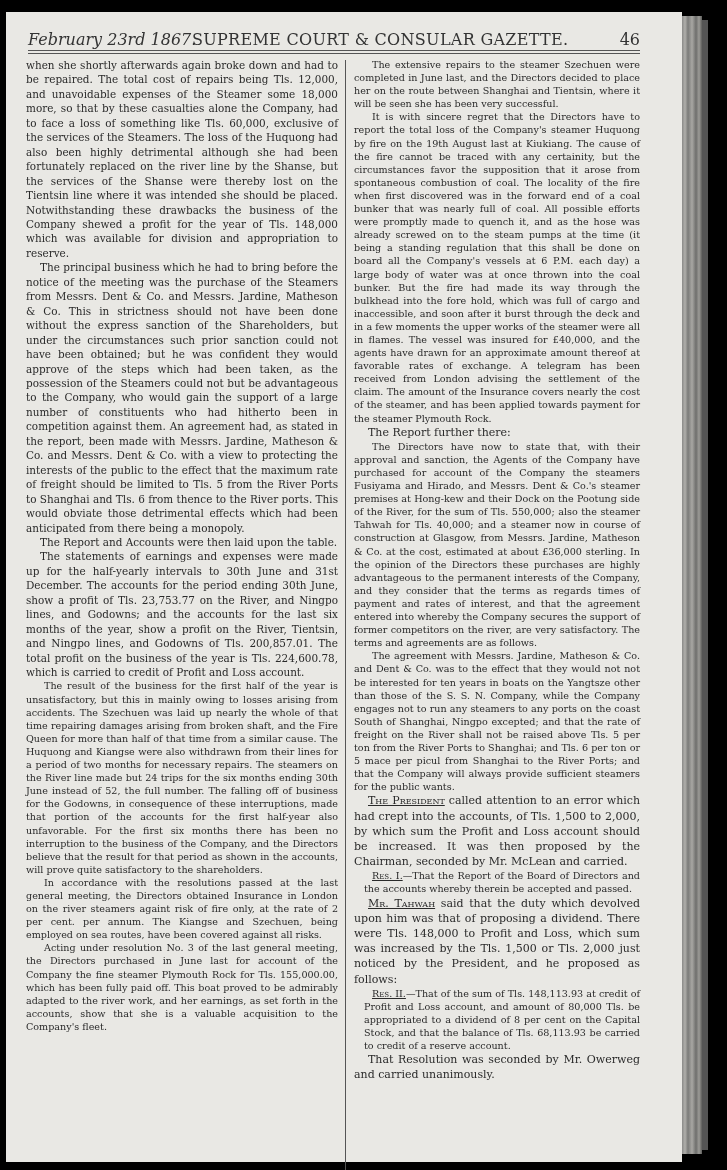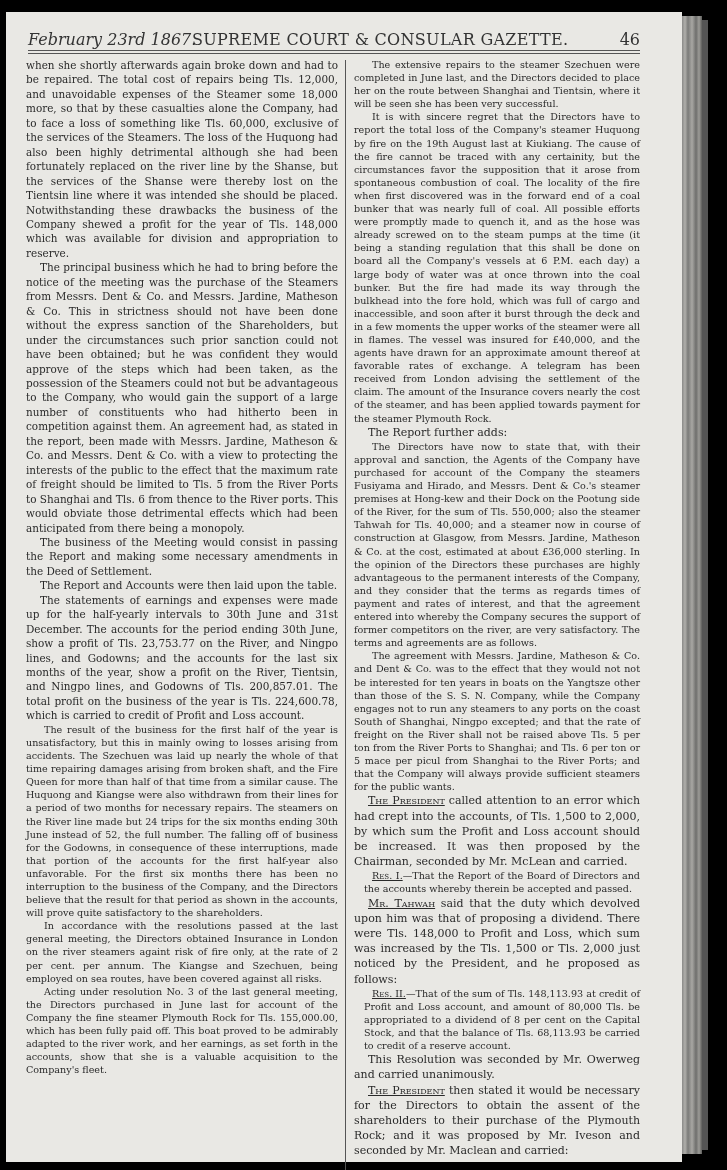--- a/index.html
+++ b/index.html
@@ -36,33 +36,31 @@
   <span class="title">SUPREME COURT &amp; CONSULAR GAZETTE.</span>
   <span class="pnum">46</span>
 </div>
 <div class="rule" style="top:50px;"></div>
 <div class="rule" style="top:53px;"></div>
 <div class="col-divider"></div>
 
 <div class="col left">
   <p>when she shortly afterwards again broke down and had to be repaired. The total cost of repairs being Tls. 12,000, and unavoidable expenses of the Steamer some 18,000 more, so that by these casualties alone the Company, had to face a loss of something like Tls. 60,000, exclusive of the services of the Steamers. The loss of the Huquong had also been highly detrimental although she had been fortunately replaced on the river line by the Shanse, but the services of the Shanse were thereby lost on the Tientsin line where it was intended she should be placed. Notwithstanding these drawbacks the business of the Company shewed a profit for the year of Tls. 148,000 which was available for division and appropriation to reserve.</p>
   <p class="ind">The principal business which he had to bring before the notice of the meeting was the purchase of the Steamers from Messrs. Dent &amp; Co. and Messrs. Jardine, Matheson &amp; Co. This in strictness should not have been done without the express sanction of the Shareholders, but under the circumstances such prior sanction could not have been obtained; but he was confident they would approve of the steps which had been taken, as the possession of the Steamers could not but be advantageous to the Company, who would gain the support of a large number of constituents who had hitherto been in competition against them. An agreement had, as stated in the report, been made with Messrs. Jardine, Matheson &amp; Co. and Messrs. Dent &amp; Co. with a view to protecting the interests of the public to the effect that the maximum rate of freight should be limited to Tls. 5 from the River Ports to Shanghai and Tls. 6 from thence to the River ports. This would obviate those detrimental effects which had been anticipated from there being a monopoly.</p>
-  <p class="ind">The business of the Meeting would consist in passing the Report and making some necessary amendments in the Deed of Settlement.</p>
   <p class="ind">The Report and Accounts were then laid upon the table.</p>
   <p class="ind">The statements of earnings and expenses were made up for the half-yearly intervals to 30th June and 31st December. The accounts for the period ending 30th June, show a profit of Tls. 23,753.77 on the River, and Ningpo lines, and Godowns; and the accounts for the last six months of the year, show a profit on the River, Tientsin, and Ningpo lines, and Godowns of Tls. 200,857.01. The total profit on the business of the year is Tls. 224,600.78, which is carried to credit of Profit and Loss account.</p>
   <p class="small">The result of the business for the first half of the year is unsatisfactory, but this in mainly owing to losses arising from accidents. The Szechuen was laid up nearly the whole of that time repairing damages arising from broken shaft, and the Fire Queen for more than half of that time from a similar cause. The Huquong and Kiangse were also withdrawn from their lines for a period of two months for necessary repairs. The steamers on the River line made but 24 trips for the six months ending 30th June instead of 52, the full number. The falling off of business for the Godowns, in consequence of these interruptions, made that portion of the accounts for the first half-year also unfavorable. For the first six months there has been no interruption to the business of the Company, and the Directors believe that the result for that period as shown in the accounts, will prove quite satisfactory to the shareholders.</p>
   <p class="small">In accordance with the resolutions passed at the last general meeting, the Directors obtained Insurance in London on the river steamers againt risk of fire only, at the rate of 2 per cent. per annum. The Kiangse and Szechuen, being employed on sea routes, have been covered against all risks.</p>
   <p class="small">Acting under resolution No. 3 of the last general meeting, the Directors purchased in June last for account of the Company the fine steamer Plymouth Rock for Tls. 155,000.00, which has been fully paid off. This boat proved to be admirably adapted to the river work, and her earnings, as set forth in the accounts, show that she is a valuable acquisition to the Company's fleet.</p>
 </div>
 
 <div class="col right">
   <p class="small">The extensive repairs to the steamer Szechuen were completed in June last, and the Directors decided to place her on the route between Shanghai and Tientsin, where it will be seen she has been very successful.</p>
   <p class="small">It is with sincere regret that the Directors have to report the total loss of the Company's steamer Huquong by fire on the 19th August last at Kiukiang. The cause of the fire cannot be traced with any certainity, but the circumstances favor the supposition that it arose from spontaneous combustion of coal. The locality of the fire when first discovered was in the forward end of a coal bunker that was nearly full of coal. All possible efforts were promptly made to quench it, and as the hose was already screwed on to the steam pumps at the time (it being a standing regulation that this shall be done on board all the Company's vessels at 6 P.M. each day) a large body of water was at once thrown into the coal bunker. But the fire had made its way through the bulkhead into the fore hold, which was full of cargo and inaccessible, and soon after it burst through the deck and in a few moments the upper works of the steamer were all in flames. The vessel was insured for £40,000, and the agents have drawn for an approximate amount thereof at favorable rates of exchange. A telegram has been received from London advising the settlement of the claim. The amount of the Insurance covers nearly the cost of the steamer, and has been applied towards payment for the steamer Plymouth Rock.</p>
-  <p class="ind big">The Report further adds:</p>
+  <p class="ind big">The Report further there:</p>
   <p class="small">The Directors have now to state that, with their approval and sanction, the Agents of the Company have purchased for account of the Company the steamers Fusiyama and Hirado, and Messrs. Dent &amp; Co.'s steamer premises at Hong-kew and their Dock on the Pootung side of the River, for the sum of Tls. 550,000; also the steamer Tahwah for Tls. 40,000; and a steamer now in course of construction at Glasgow, from Messrs. Jardine, Matheson &amp; Co. at the cost, estimated at about £36,000 sterling. In the opinion of the Directors these purchases are highly advantageous to the permanent interests of the Company, and they consider that the terms as regards times of payment and rates of interest, and that the agreement entered into whereby the Company secures the support of former competitors on the river, are very satisfactory. The terms and agreements are as follows.</p>
   <p class="small">The agreement with Messrs. Jardine, Matheson &amp; Co. and Dent &amp; Co. was to the effect that they would not not be interested for ten years in boats on the Yangtsze other than those of the S. S. N. Company, while the Company engages not to run any steamers to any ports on the coast South of Shanghai, Ningpo excepted; and that the rate of freight on the River shall not be raised above Tls. 5 per ton from the River Ports to Shanghai; and Tls. 6 per ton or 5 mace per picul from Shanghai to the River Ports; and that the Company will always provide sufficient steamers for the public wants.</p>
   <p class="ind big"><span class="sc">The President</span> <span>called attention to an error which had crept into the accounts, of Tls. 1,500 to 2,000, by which sum the Profit and Loss account should be increased. It was then proposed by the Chairman, seconded by Mr. McLean and carried.</span></p>
   <p class="res"><span class="sc">Res. I.</span><span>—That the Report of the Board of Directors and the accounts whereby therein be accepted and passed.</span></p>
   <p class="ind big"><span class="sc">Mr. Tahwah</span> <span>said that the duty which devolved upon him was that of proposing a dividend. There were Tls. 148,000 to Profit and Loss, which sum was increased by the Tls. 1,500 or Tls. 2,000 just noticed by the President, and he proposed as follows:</span></p>
   <p class="res"><span class="sc">Res. II.</span><span>—That of the sum of Tls. 148,113.93 at credit of Profit and Loss account, and amount of 80,000 Tls. be appropriated to a dividend of 8 per cent on the Capital Stock, and that the balance of Tls. 68,113.93 be carried to credit of a reserve account.</span></p>
-  <p class="ind big">This Resolution was seconded by Mr. Owerweg and carried unanimously.</p>
-  <p class="ind big"><span class="sc">The President</span> <span>then stated it would be necessary for the Directors to obtain the assent of the shareholders to their purchase of the Plymouth Rock; and it was proposed by Mr. Iveson and seconded by Mr. Maclean and carried:</span></p>
+  <p class="ind big">That Resolution was seconded by Mr. Owerweg and carried unanimously.</p>
 </div>
 
 </body></html>

